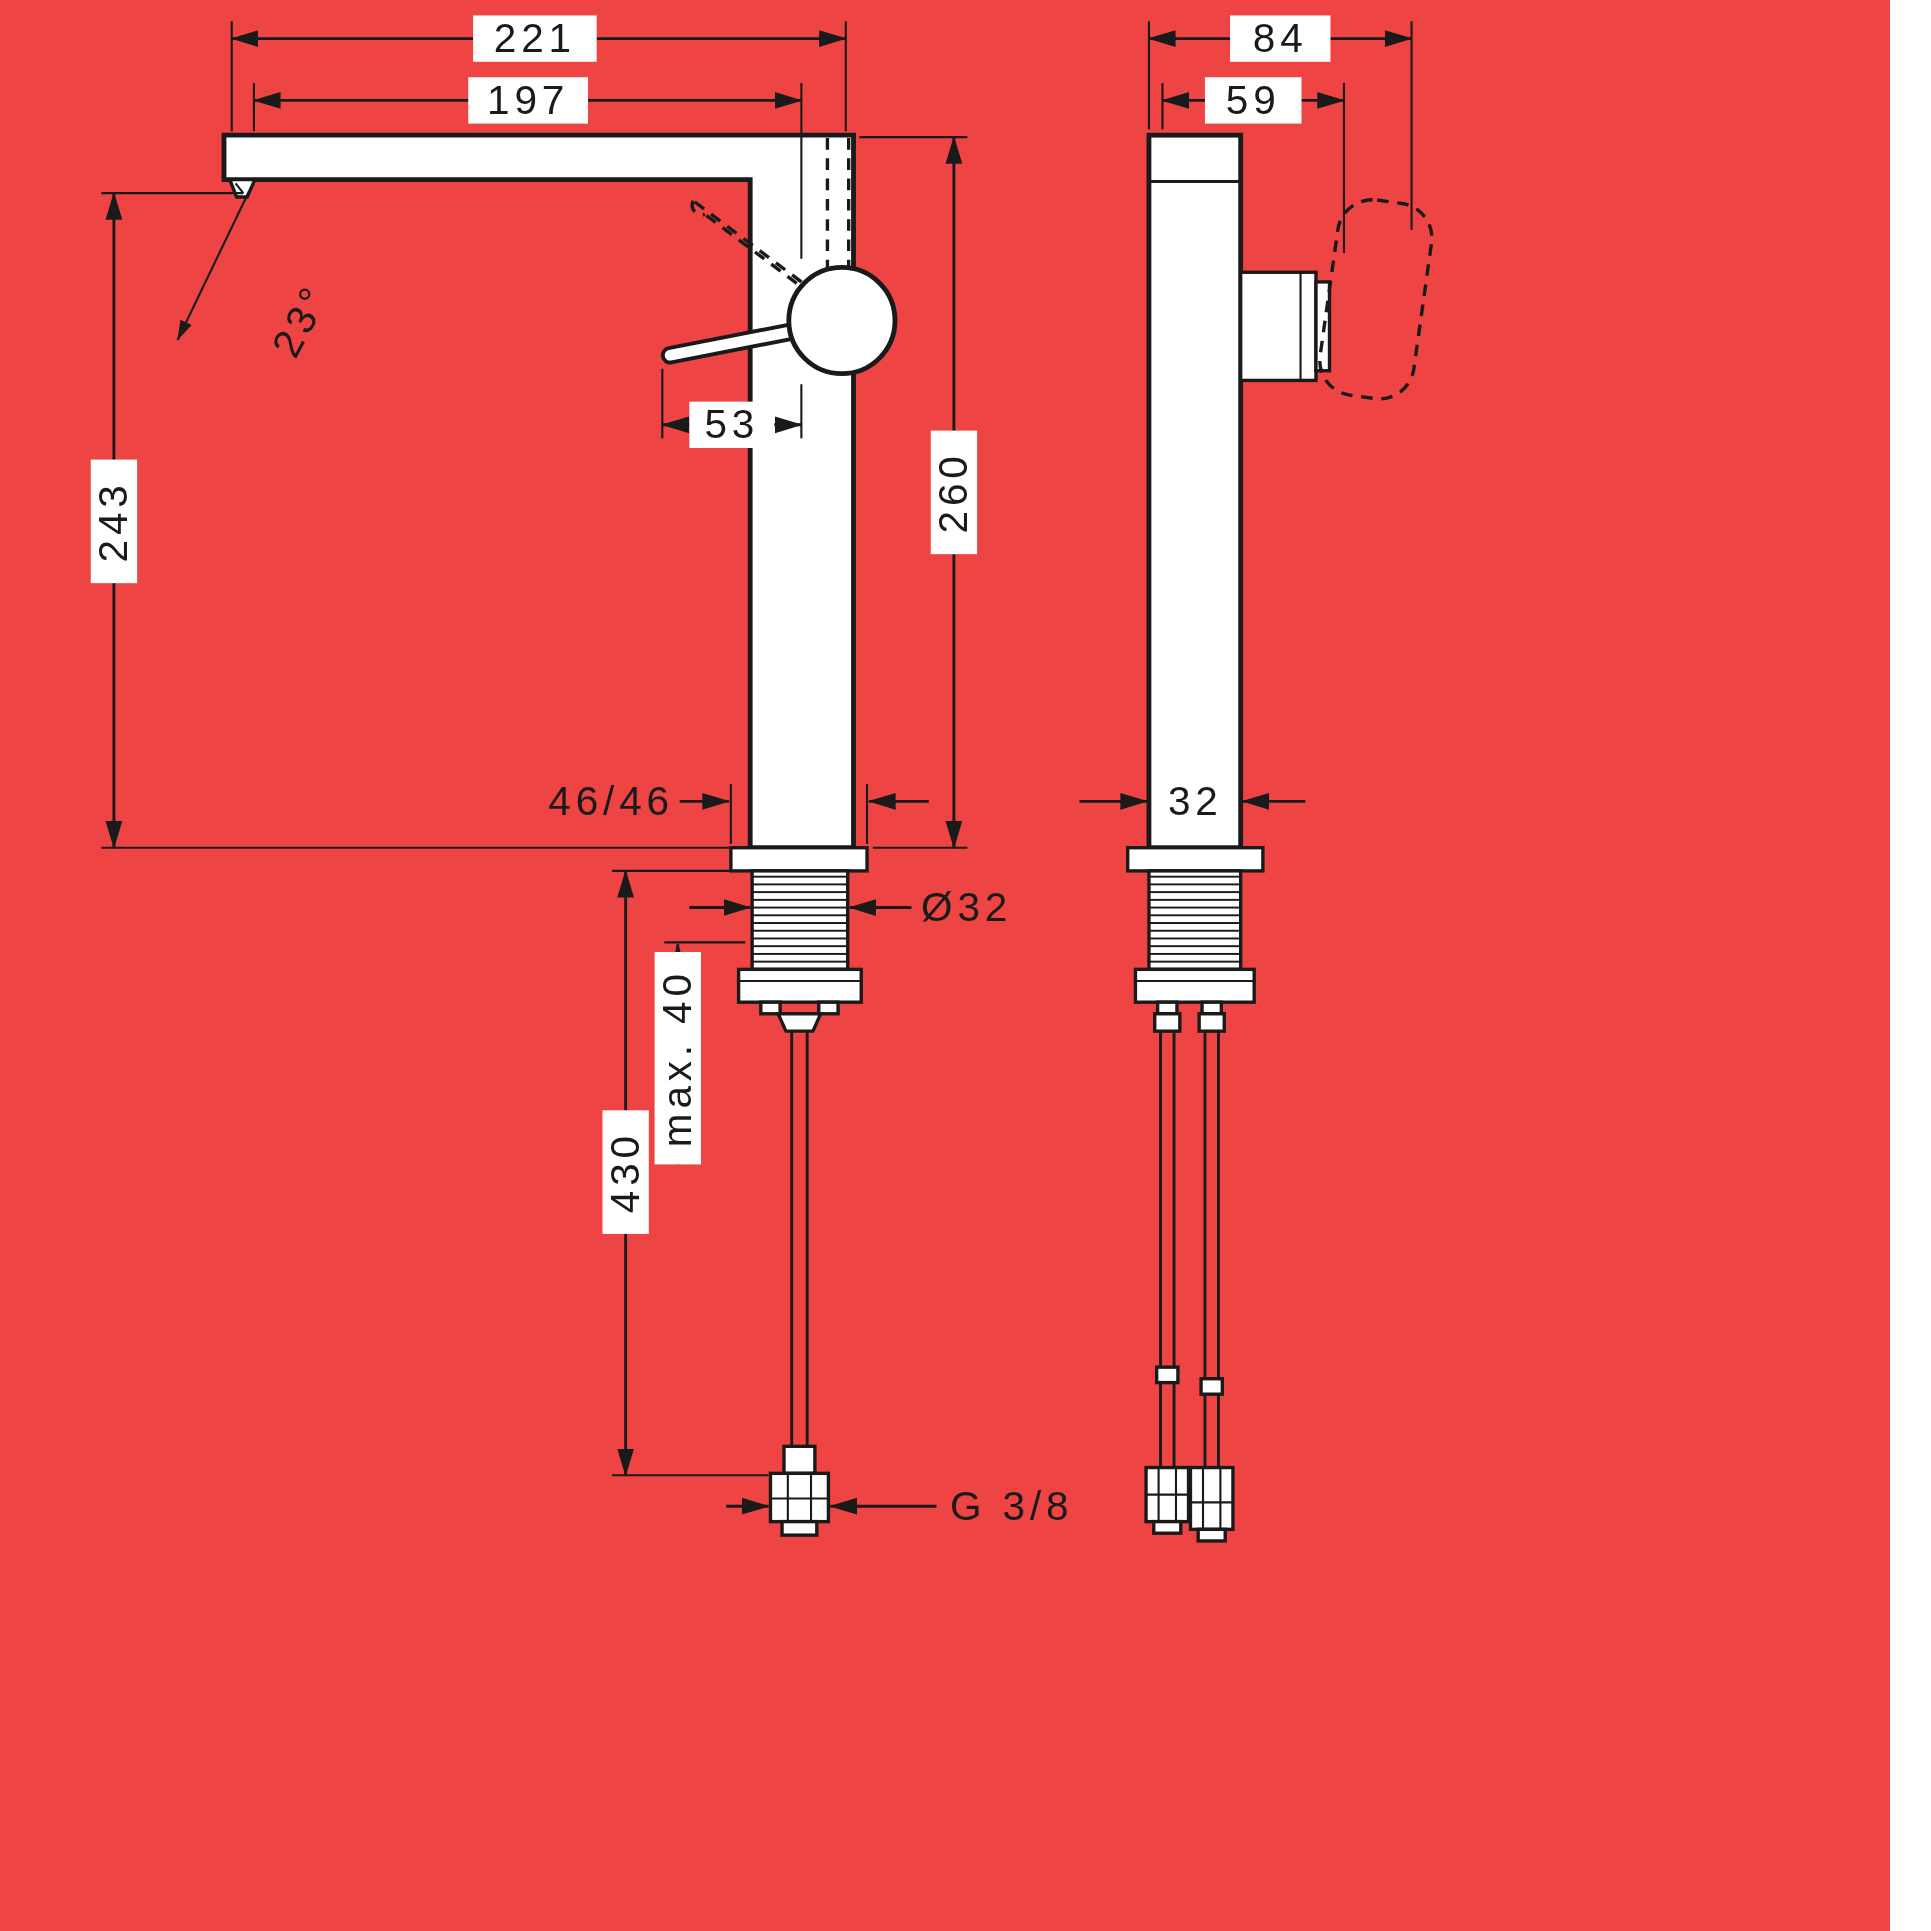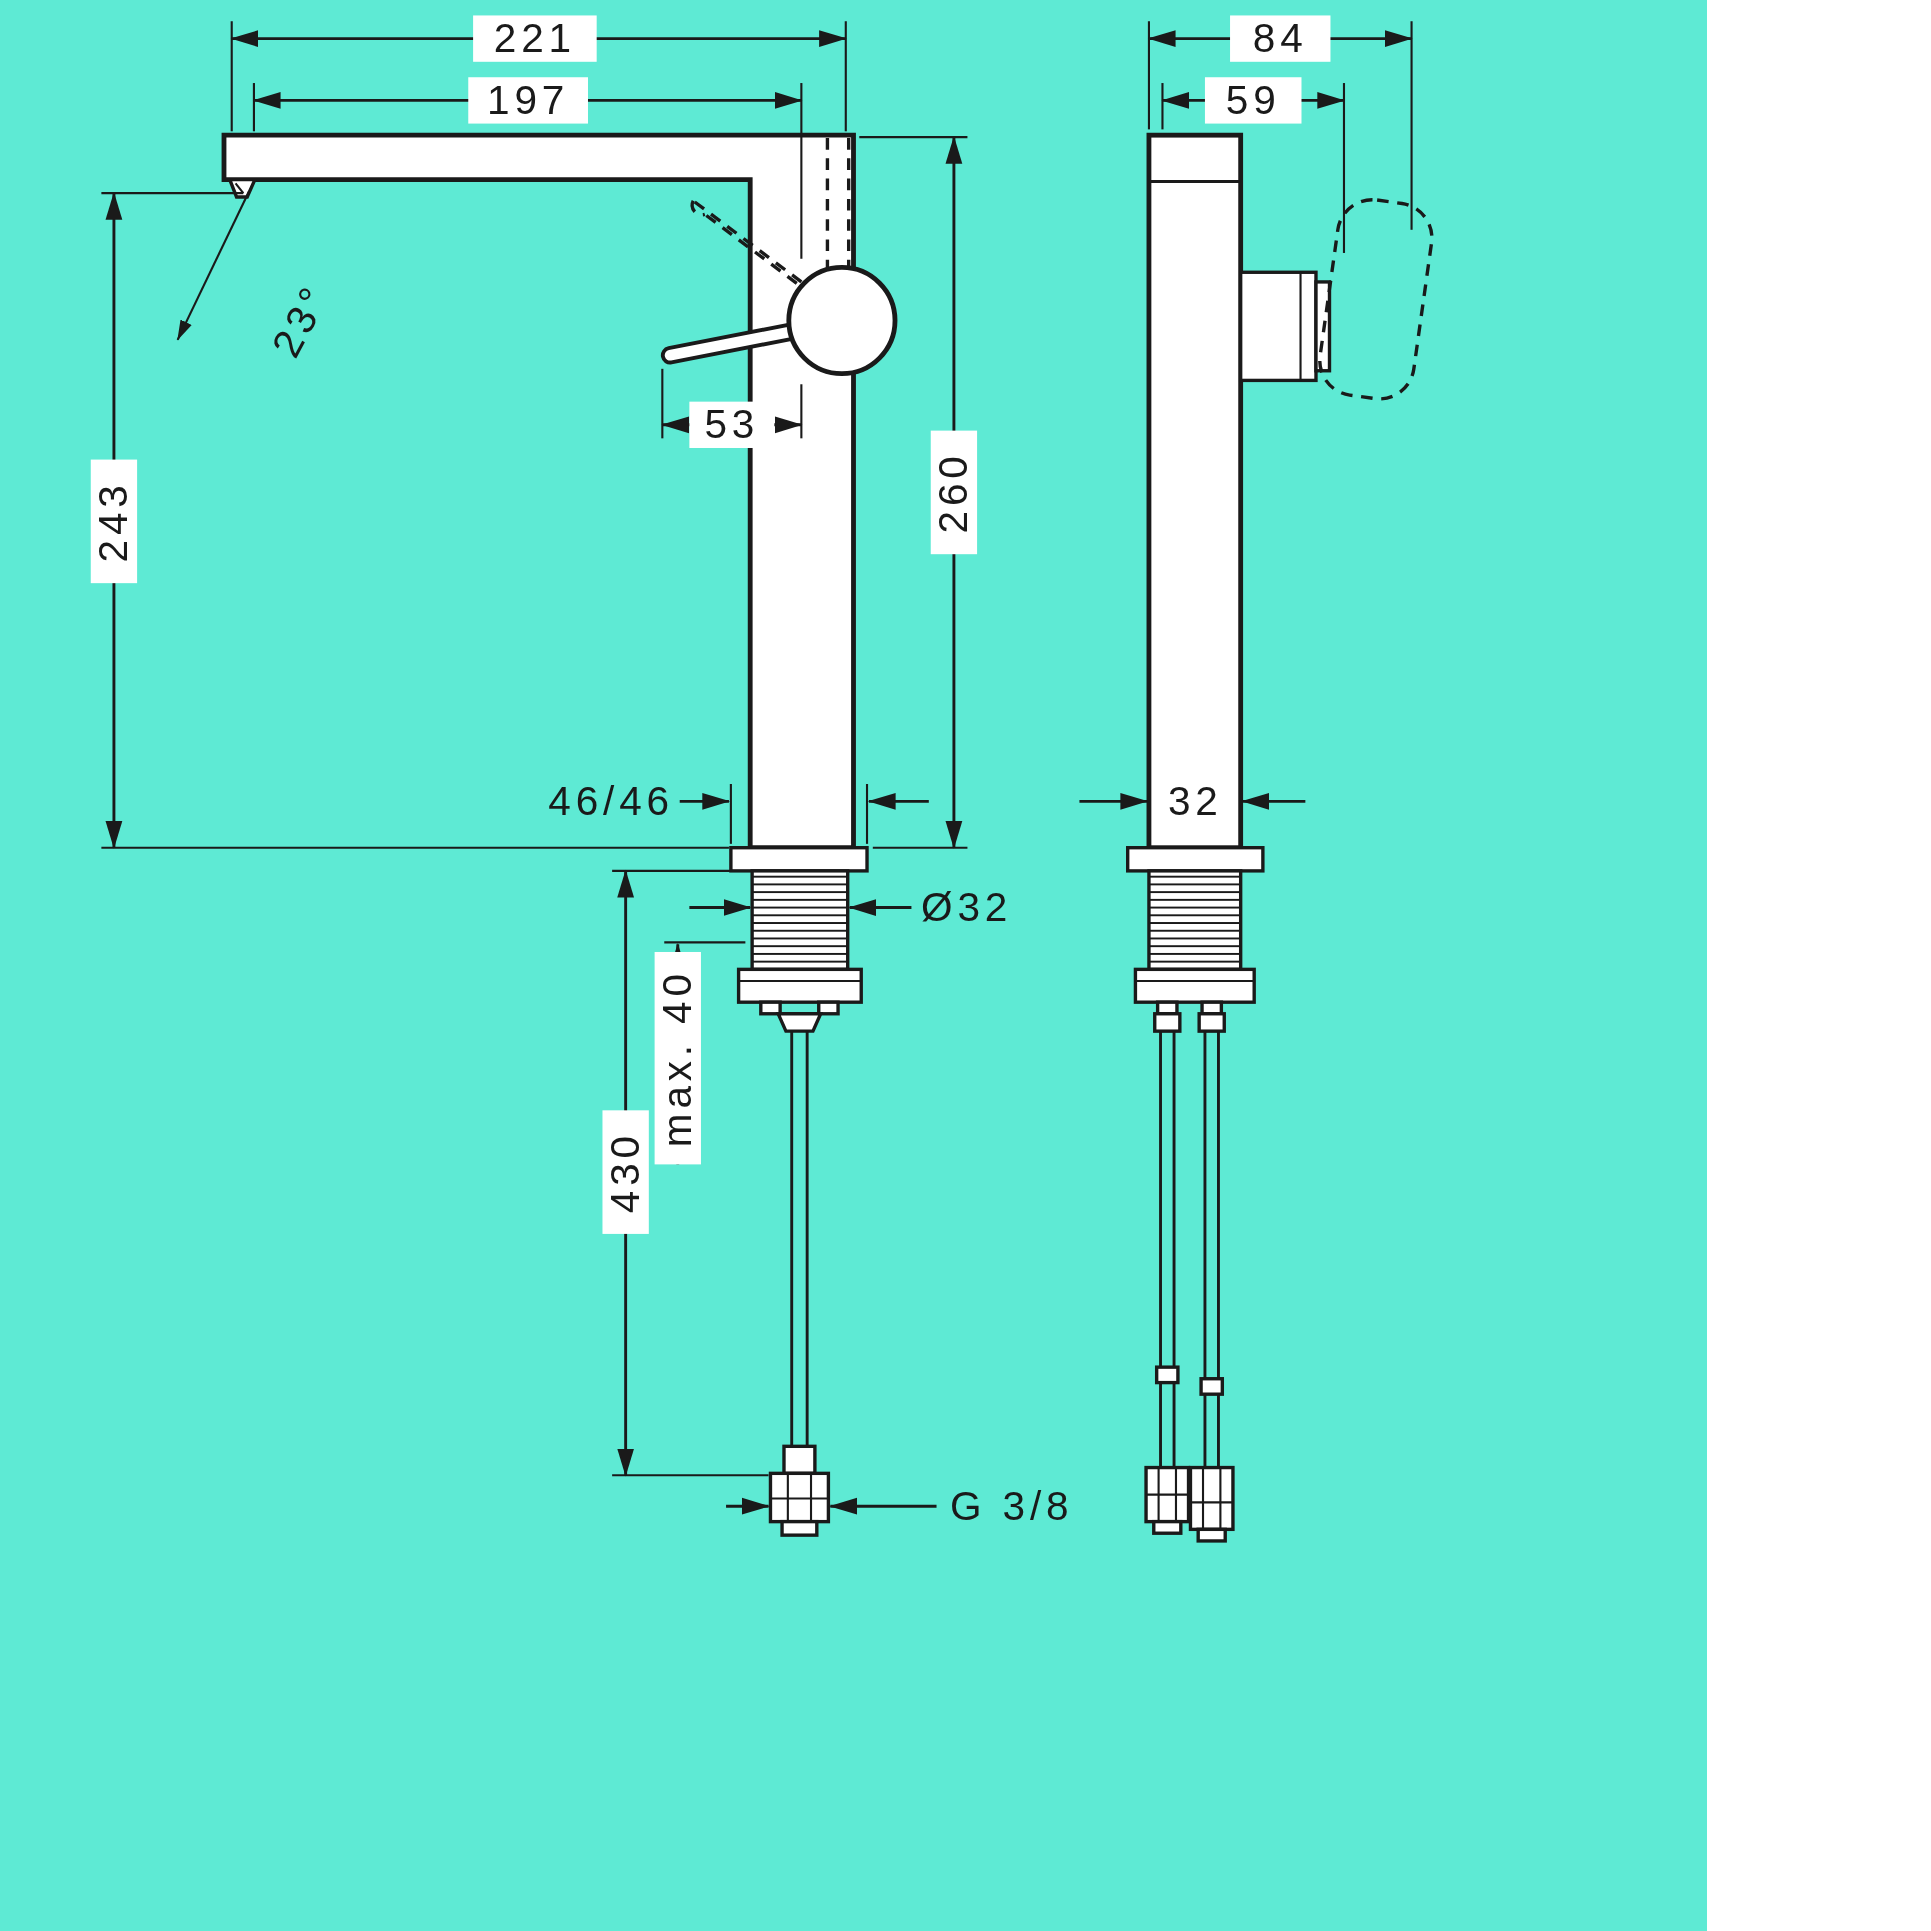--- a/index.html
+++ b/index.html
@@ -1,16 +1,16 @@
 <!DOCTYPE html>
 <html><head>
 <meta charset="utf-8">
 <style>
   html,body { margin:0; padding:0; background:#ffffff; }
-  .canvas { width:1707px; height:1931px; background:#5eead4; position:relative; overflow:hidden; }
+  .canvas { width:1890px; height:1931px; background:#ef4444; position:relative; overflow:hidden; }
   svg { display:block; }
   .outline  { fill:#ffffff; stroke:#1a1a1a; stroke-width:5;   stroke-linejoin:miter; }
   .outline2 { fill:#ffffff; stroke:#1a1a1a; stroke-width:3.5; stroke-linejoin:miter; }
   .thin { fill:none; stroke:#1a1a1a; stroke-width:2.2; }
   .med  { fill:none; stroke:#1a1a1a; stroke-width:3;   }
   .dim  { fill:none; stroke:#1a1a1a; stroke-width:3;   }
   .dash { fill:none; stroke:#1a1a1a; stroke-width:3.5; stroke-dasharray:12 9; }
   .rodblack { stroke:#1a1a1a; stroke-width:19; stroke-linecap:round; fill:none; }
   .rodwhite { stroke:#ffffff; stroke-width:11; stroke-linecap:round; fill:none; }
   text { font-family:"Liberation Sans", sans-serif; font-size:42px; fill:#1a1a1a; letter-spacing:5px; }

